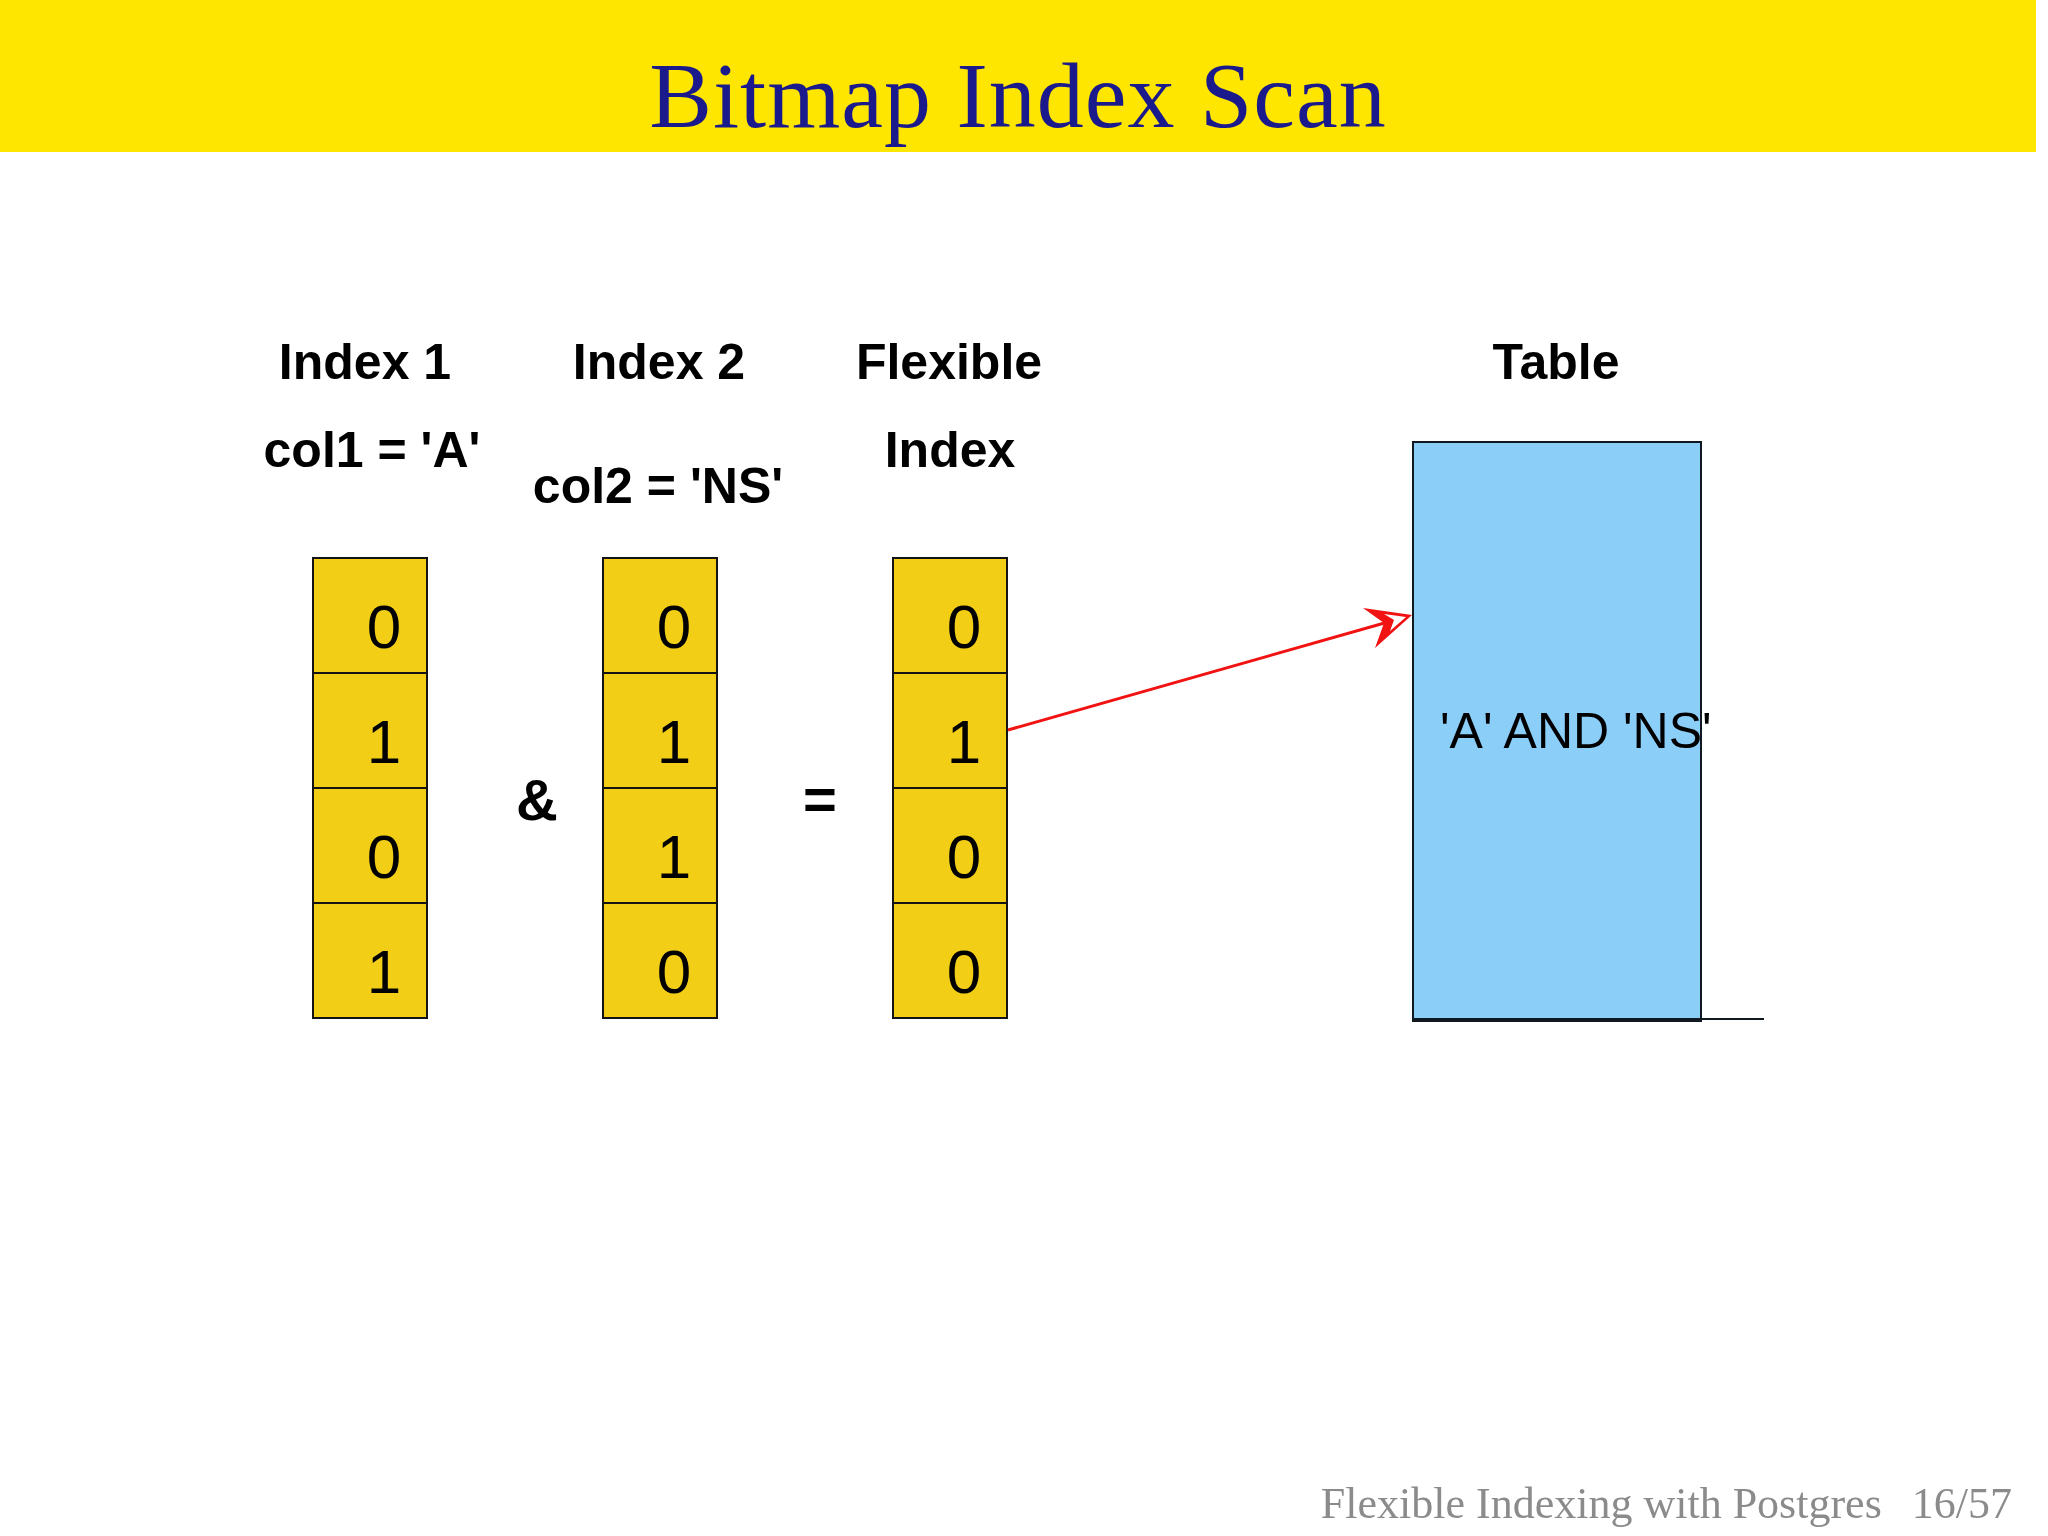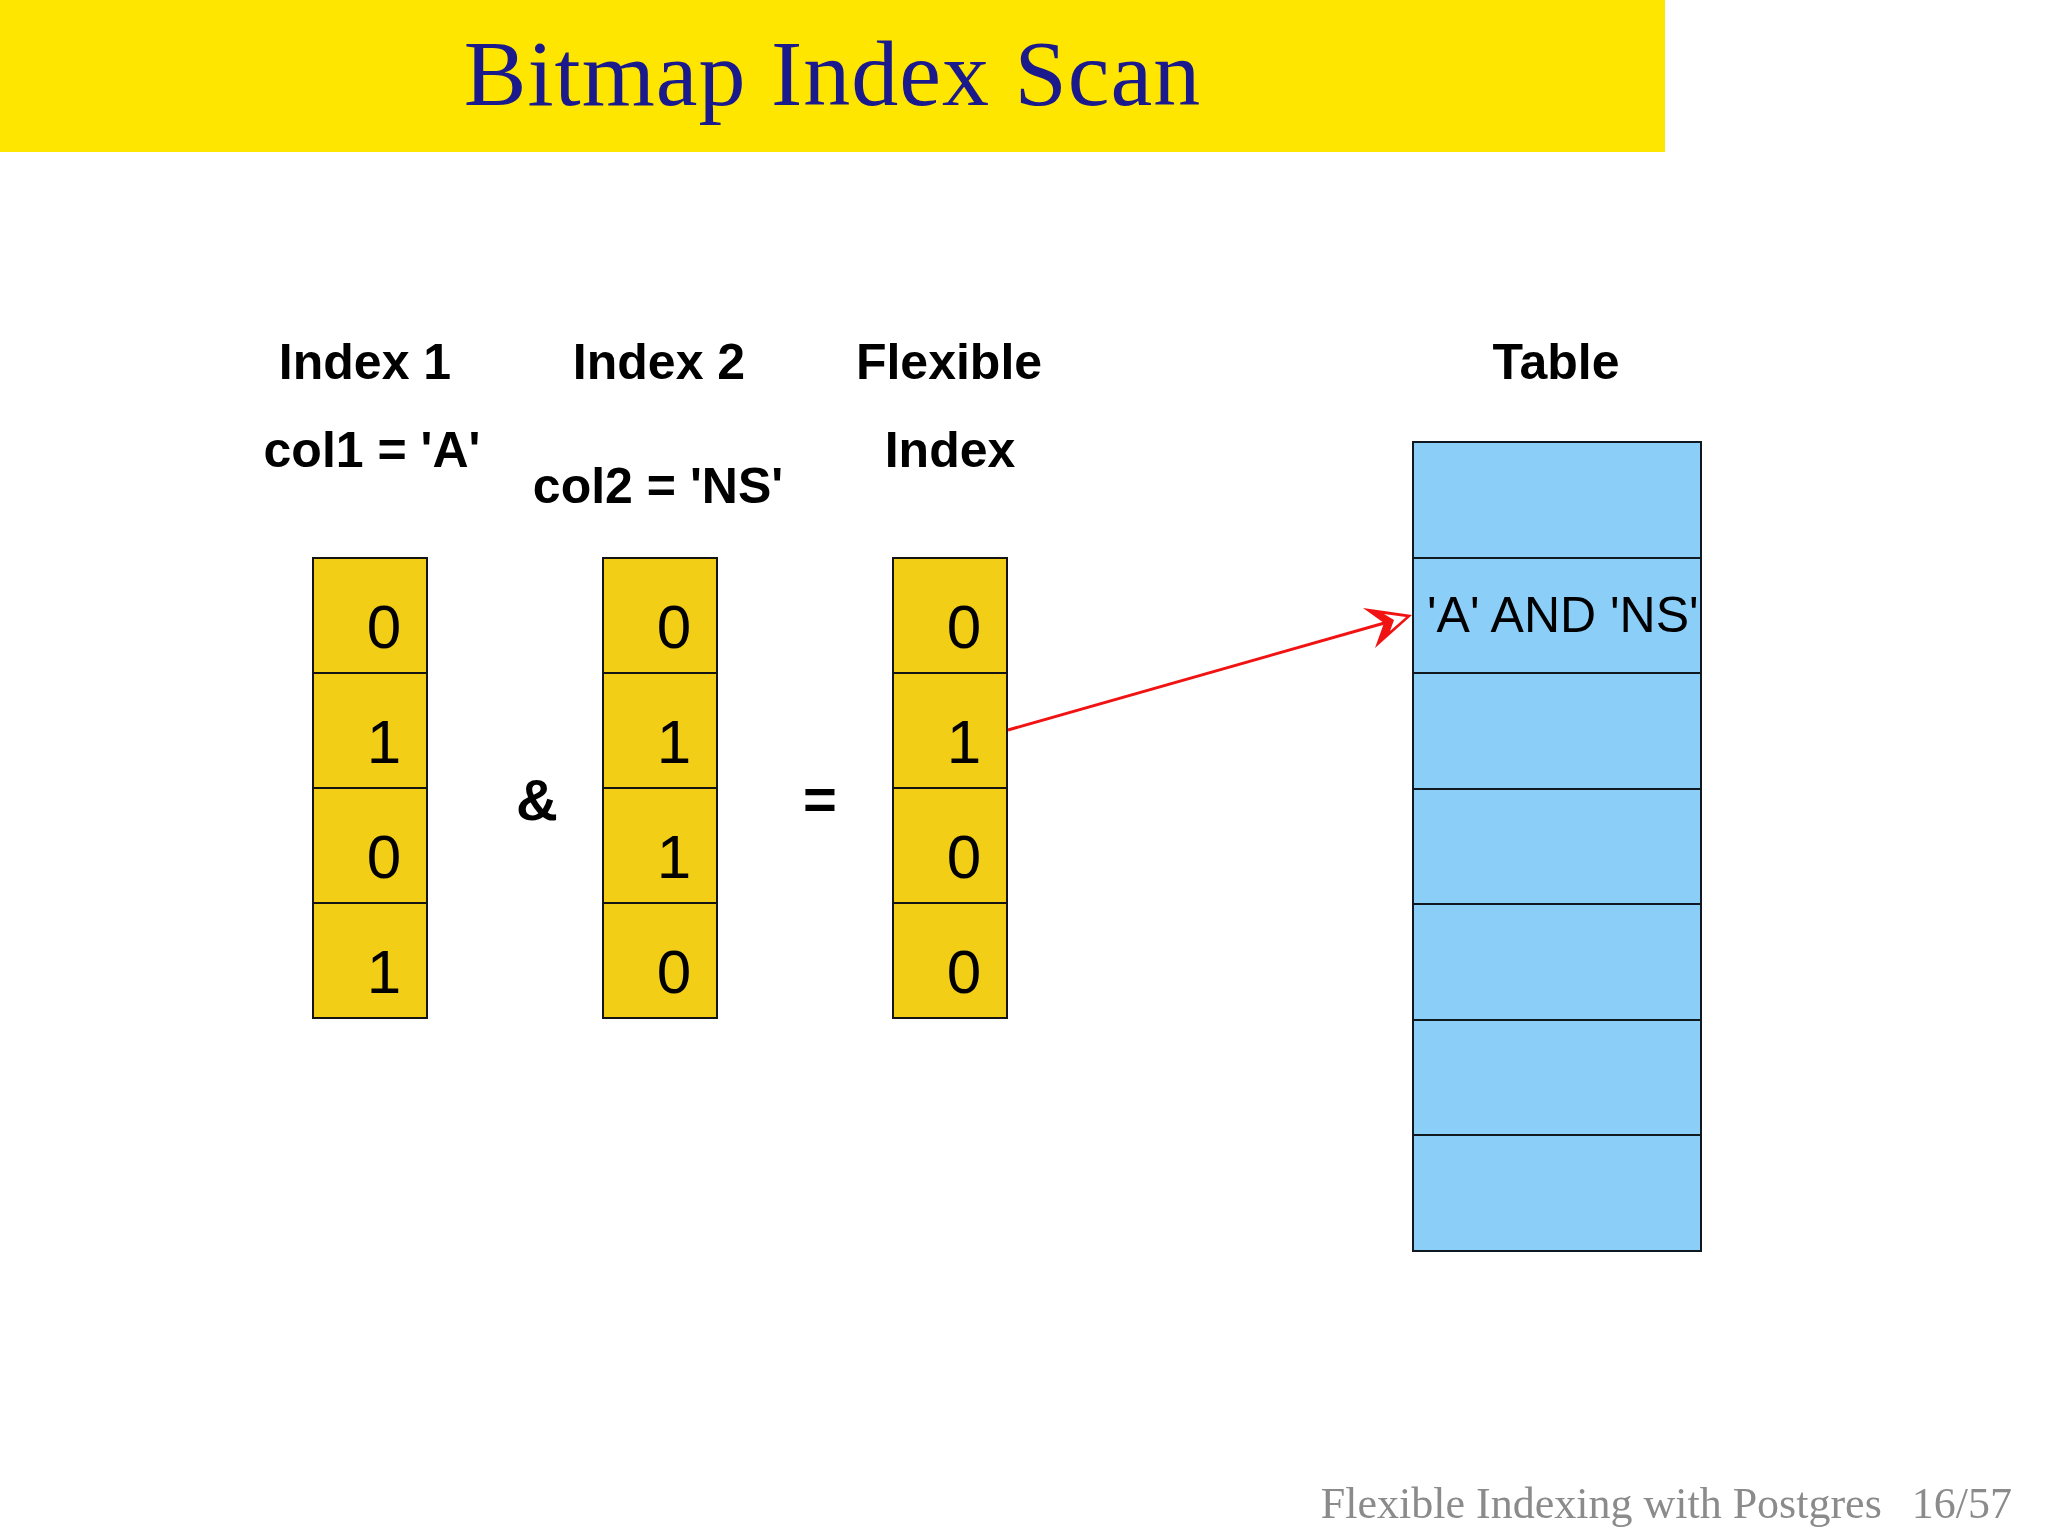--- a/index.html
+++ b/index.html
@@ -1,21 +1,21 @@
 <!DOCTYPE html>
 <html><head>
 <meta charset="utf-8">
 <style>
   html,body{margin:0;padding:0;background:#ffffff;}
   .slide{position:relative;width:2048px;height:1536px;background:#ffffff;overflow:hidden;
          font-family:"Liberation Sans",sans-serif;color:#000;}
 
   
-  .banner{position:absolute;left:0;top:0;width:1665px;height:152px;background:#FFE600;
-          display:flex;align-items:center;justify-content:center;}
+  .banner{position:absolute;left:0;top:0;width:2036px;height:152px;background:#FFE600;
+          display:flex;align-items:flex-end;justify-content:center;}
   .banner-title{margin:0;font-family:"Liberation Serif",serif;font-weight:normal;
                 font-size:94px;color:#1A1A8C;letter-spacing:1px;transform:translateY(-3px);}
 
   
   .hlabel{position:absolute;transform:translate(-50%,-50%);font-weight:bold;font-size:50px;
           white-space:nowrap;line-height:1;}
   .pos-lbl-index1{left:365px;top:362px;}
   .pos-lbl-index2{left:659px;top:362px;}
   .pos-lbl-combined{left:949px;top:362px;}
   .pos-lbl-table{left:1556px;top:362px;}
@@ -33,22 +33,22 @@
            justify-content:center;}
   .bitcell:first-child{margin-top:0;}
   .bitcell .digit{font-size:62px;line-height:1;transform:translate(14px,11px);}
 
   
   .op{position:absolute;transform:translate(-50%,-50%);font-weight:bold;font-size:58px;line-height:1;}
   .pos-op-and{left:537px;top:800px;}
   .pos-op-eq{left:820px;top:799px;}
 
   
-  .dbtable{position:absolute;left:1412px;top:441px;width:290px;height:811px;box-sizing:border-box;
-           background:#8BCEF8;border:2px solid #101820;display:flex;flex-direction:column;}
+  .dbtable{position:absolute;left:1412px;top:441px;width:290px;height:581px;box-sizing:border-box;
+           background:#8BCEF8;border:2px solid #101820;display:flex;flex-direction:row;}
   .trow{flex:1;border-bottom:2px solid #101820;display:flex;align-items:center;
         padding-left:13px;font-size:50px;white-space:nowrap;box-sizing:border-box;}
   .trow:last-child{border-bottom:none;}
 
   
   .arrow-svg{position:absolute;left:0;top:0;width:2048px;height:1536px;pointer-events:none;}
 
   
   .footer{position:absolute;right:36px;top:1478px;font-family:"Liberation Serif",serif;
           font-size:44px;color:#8B8B8B;display:flex;gap:30px;white-space:nowrap;}

